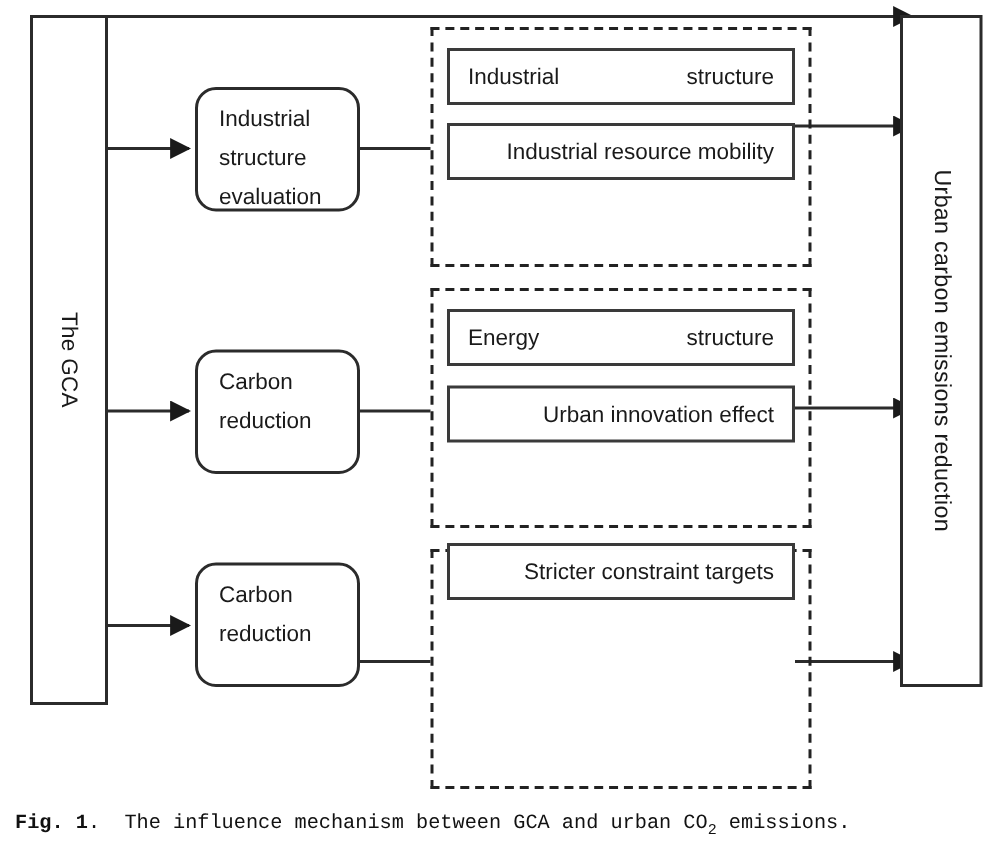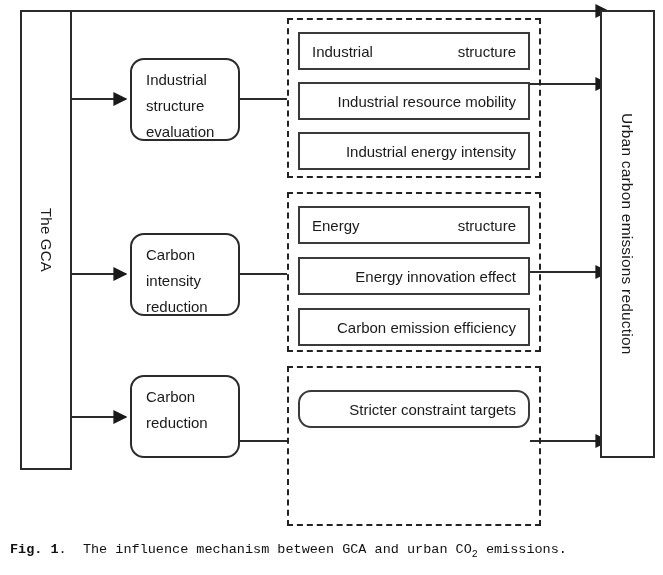--- a/index.html
+++ b/index.html
@@ -179,56 +179,49 @@
   </div>
 
   <div class="channel-node" id="node-industrial">
     <div class="line">Industrial</div>
     <div class="line">structure</div>
     <div class="line">evaluation</div>
   </div>
 
   <div class="channel-node" id="node-intensity">
     <div class="line">Carbon</div>
-    <div class="line">intensity</div>
     <div class="line">reduction</div>
   </div>
 
   <div class="channel-node" id="node-policies">
     <div class="line">Carbon</div>
     <div class="line">reduction</div>
   </div>
 
   <div class="group" id="group-1"></div>
   <div class="group" id="group-2"></div>
   <div class="group" id="group-3"></div>
 
   <div class="indicator justified" style="top:32px;">
     <span>Industrial</span>
     <span>structure</span>
   </div>
   <div class="indicator centered" style="top:82px;">
     <span>Industrial resource mobility</span>
   </div>
-  <div class="indicator centered" style="top:132px;">
-    <span>Industrial energy intensity</span>
-  </div>
 
   <div class="indicator justified" style="top:206px;gap:38px;">
     <span>Energy</span>
     <span>structure</span>
   </div>
   <div class="indicator centered" style="top:257px;">
-    <span>Energy innovation effect</span>
-  </div>
-  <div class="indicator centered" style="top:308px;">
-    <span>Carbon emission efficiency</span>
-  </div>
-
-  <div class="indicator centered" style="top:390px;border-radius:13px;">
+    <span>Urban innovation effect</span>
+  </div>
+
+  <div class="indicator centered" style="top:362px;">
     <span>Stricter constraint targets</span>
   </div>
 
   <div class="endbar" id="outcome-bar">
     <span class="vert-label">Urban carbon emissions reduction</span>
   </div>
 
   <div id="caption">
     <span class="fig-label">Fig. 1</span><span>.</span>&nbsp;
     <span>The influence mechanism between GCA and urban CO</span><sub>2</sub><span> emissions.</span>

